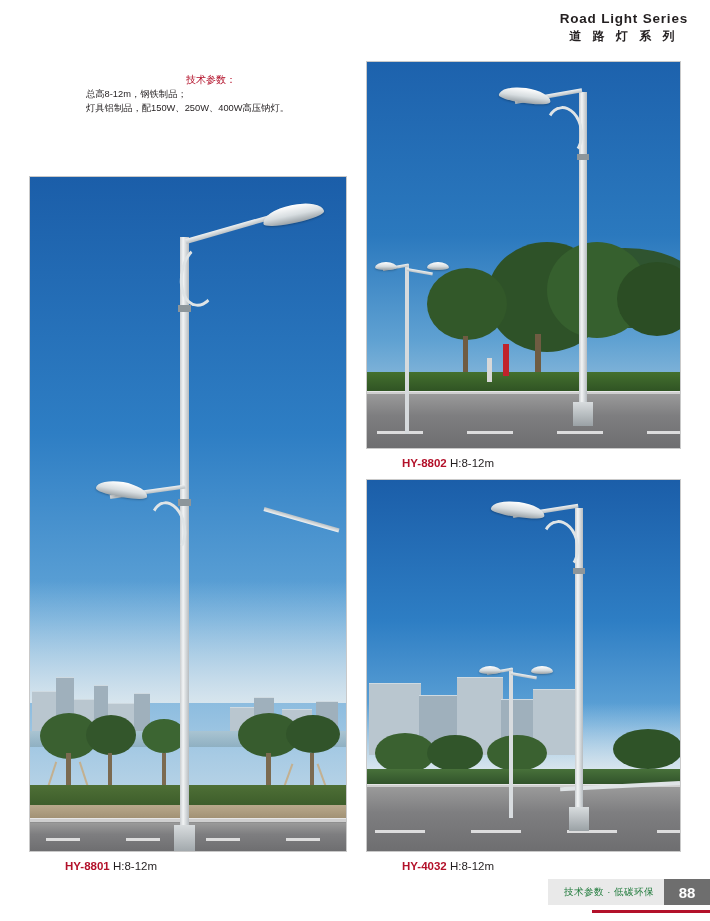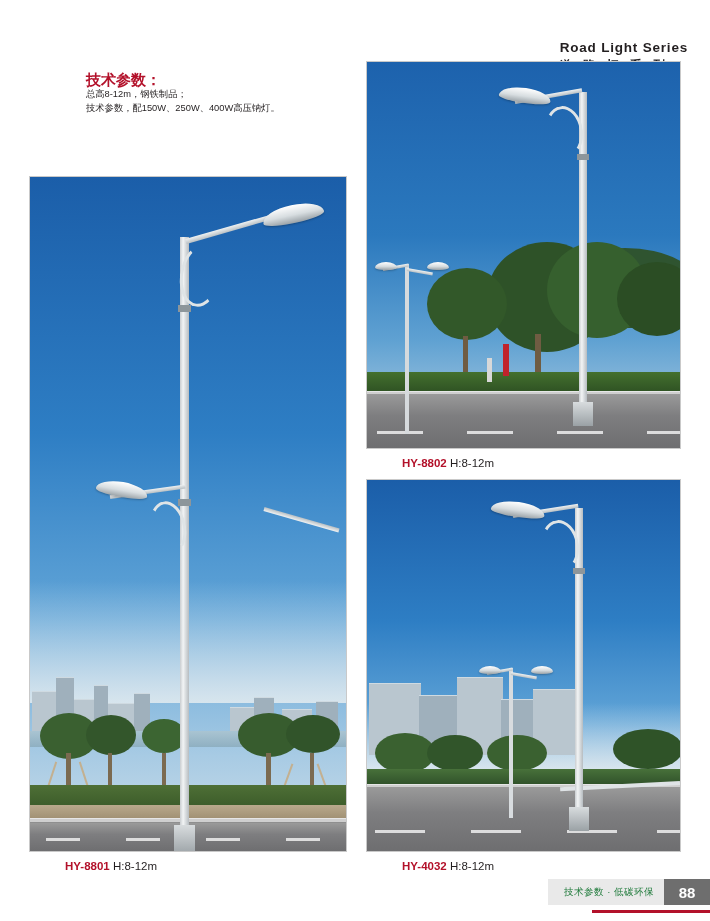--- a/index.html
+++ b/index.html
@@ -11,22 +11,21 @@
     font-family: "Liberation Sans", sans-serif;
     position: relative;
     overflow: hidden;
   }
 
   
   .header {
     position: absolute;
     right: 22px;
     top: 10px;
-    text-align: left;
-    margin-top: 29px;
+    text-align: center;
   }
   .header .en {
     font-size: 13.5px;
     font-weight: bold;
     color: #231f20;
     letter-spacing: 0.8px;
     line-height: 17px;
   }
   .header .cn {
     font-size: 12px;
@@ -37,25 +36,26 @@
   }
 
   
   .specs {
     position: absolute;
     left: 86px;
     top: 73px;
     width: 250px;
   }
   .specs .spec-title {
-    font-size: 15px;
-    font-weight: bold;
+    font-size: 10px;
+    font-weight: normal;
     color: #b3112a;
     line-height: 14px;
     margin-bottom: 1px;
+    text-align: center;
   }
   .specs .spec-line {
     font-size: 9.3px;
     color: #231f20;
     line-height: 13.6px;
     white-space: nowrap;
   }
 
   
   .photo {
@@ -215,21 +215,21 @@
 <body>
 
 <div class="header">
   <div class="en">Road Light Series</div>
   <div class="cn">道 路 灯 系 列</div>
 </div>
 
 <div class="specs">
   <div class="spec-title">技术参数：</div>
   <div class="spec-line">总高8-12m，钢铁制品；</div>
-  <div class="spec-line">技术参数，配150W、250W、400W高压钠灯。</div>
+  <div class="spec-line">灯具铝制品，配150W、250W、400W高压钠灯。</div>
 </div>
 
 <div class="photo" id="photo-main">
   <div class="sky"></div>
   <div class="horizon-haze"></div>
 
   <div class="bldg" style="left:2px;  bottom:118px; width:26px; height:42px;"></div>
   <div class="bldg dark" style="left:26px; bottom:118px; width:18px; height:56px;"></div>
   <div class="bldg" style="left:44px; bottom:118px; width:22px; height:34px;"></div>
   <div class="bldg dark" style="left:64px; bottom:118px; width:14px; height:48px;"></div>

